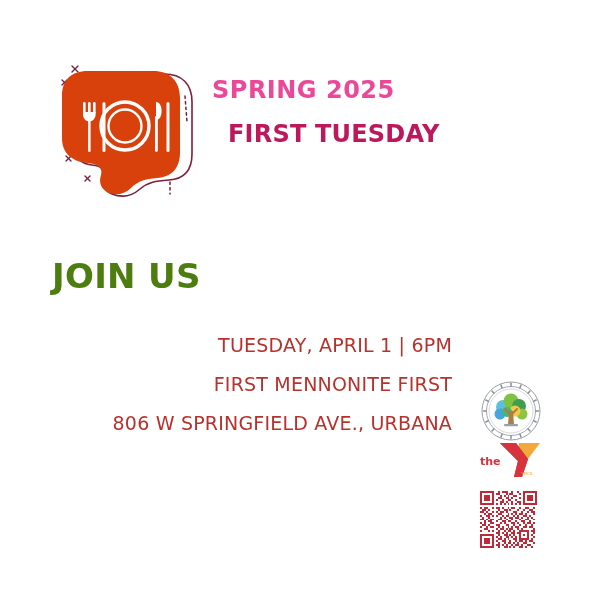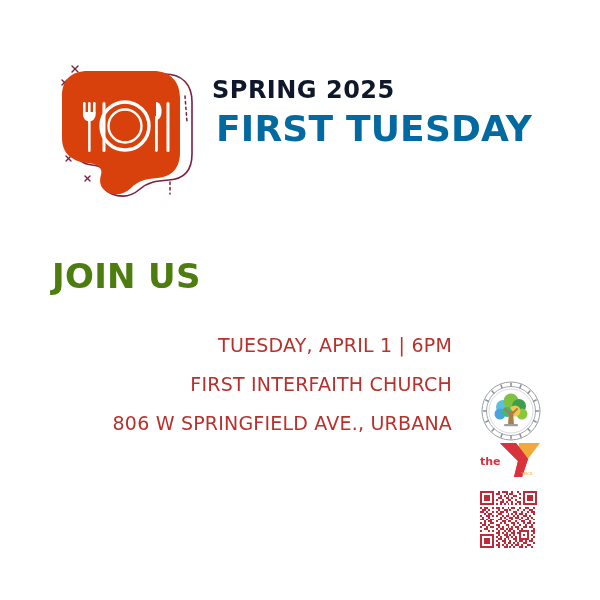--- a/index.html
+++ b/index.html
@@ -46,33 +46,33 @@
     position: absolute;
     left: 212px;
     top: 78px;
     width: 380px;
   }
   .season-line {
     font-family: "DejaVu Sans", sans-serif;
     font-size: 24px;
     font-weight: bold;
     letter-spacing: 0.5px;
-    color: #0f172a;
+    color: #ec4899;
     line-height: 1.08;
     margin: 0 0 3px 0;
     white-space: nowrap;
   }
   .title-line {
     font-family: "DejaVu Sans", sans-serif;
-    font-size: 36px;
+    font-size: 24px;
     font-weight: bold;
     letter-spacing: 0.2px;
-    color: #0369a1;
+    color: #be185d;
     line-height: 1.17;
-    margin: 4px;
+    margin: 16px;
     white-space: nowrap;
   }
 
   
   .join-us {
     position: absolute;
     left: 52px;
     top: 258px;
     font-family: "DejaVu Sans", sans-serif;
     font-size: 34px;
@@ -219,21 +219,21 @@
     <div class="header-text">
       <p class="season-line">SPRING 2025</p>
       <p class="title-line">FIRST TUESDAY</p>
     </div>
   </div>
 
   <h1 class="join-us">JOIN US</h1>
 
   <div class="details">
     <p class="detail-line">TUESDAY, APRIL 1 | 6PM</p>
-    <p class="detail-line">FIRST INTERFAITH CHURCH</p>
+    <p class="detail-line">FIRST MENNONITE FIRST</p>
     <p class="detail-line">806 W SPRINGFIELD AVE., URBANA</p>
   </div>
 
 
   <div class="logo-column">
 
     <div class="seal-logo">
       <svg viewBox="0 0 60 60" width="60" height="60" xmlns="http://www.w3.org/2000/svg">
         <circle cx="30" cy="30" r="29" fill="#FFFFFF" stroke="#9AA0A6" stroke-width="1"></circle>
         <circle cx="30" cy="30" r="24.5" fill="#FFFFFF" stroke="#9AA0A6" stroke-width="0.9"></circle>

